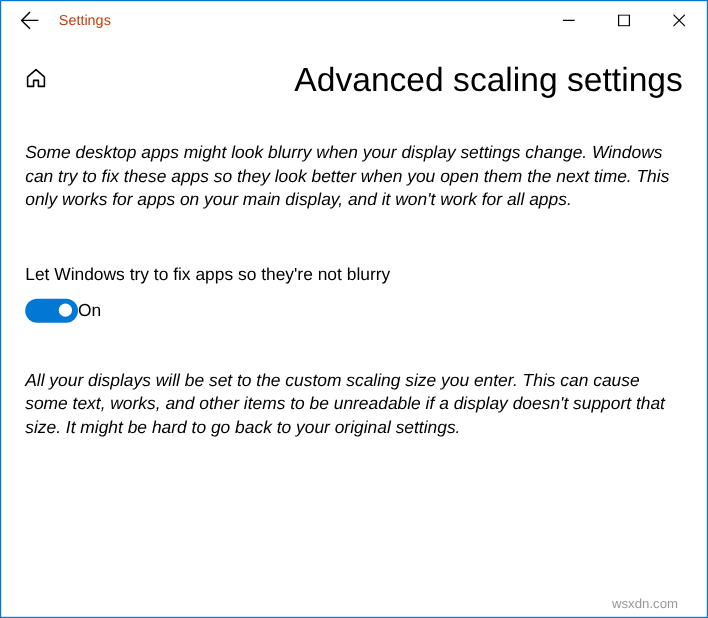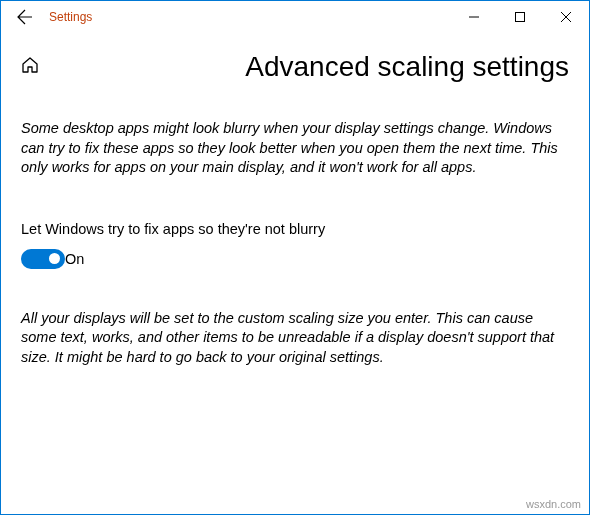--- a/index.html
+++ b/index.html
@@ -112,21 +112,21 @@
       top: 4.5px;
       right: 5px;
     }
     .toggle-state {
       font-size: 14.5px;
       color: #000;
     }
     .watermark {
       position: absolute;
       bottom: 4px;
-      right: 8px;
+      right: 24px;
       font-size: 11px;
       color: #999;
     }
   </style>
 </head>
 <body>
 
 <div class="titlebar">
   <div class="back-btn">
     <svg width="16" height="16" viewBox="0 0 16 16">

